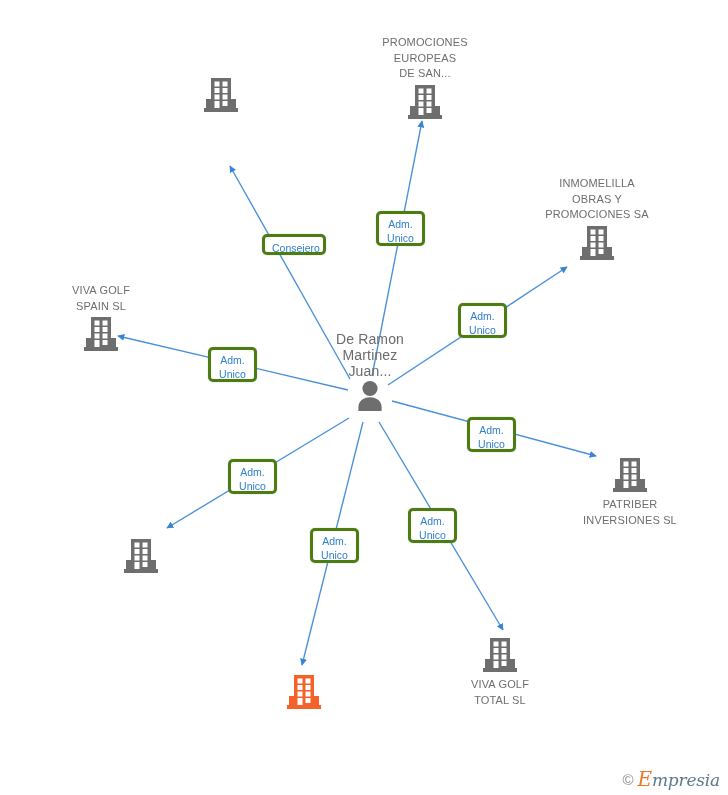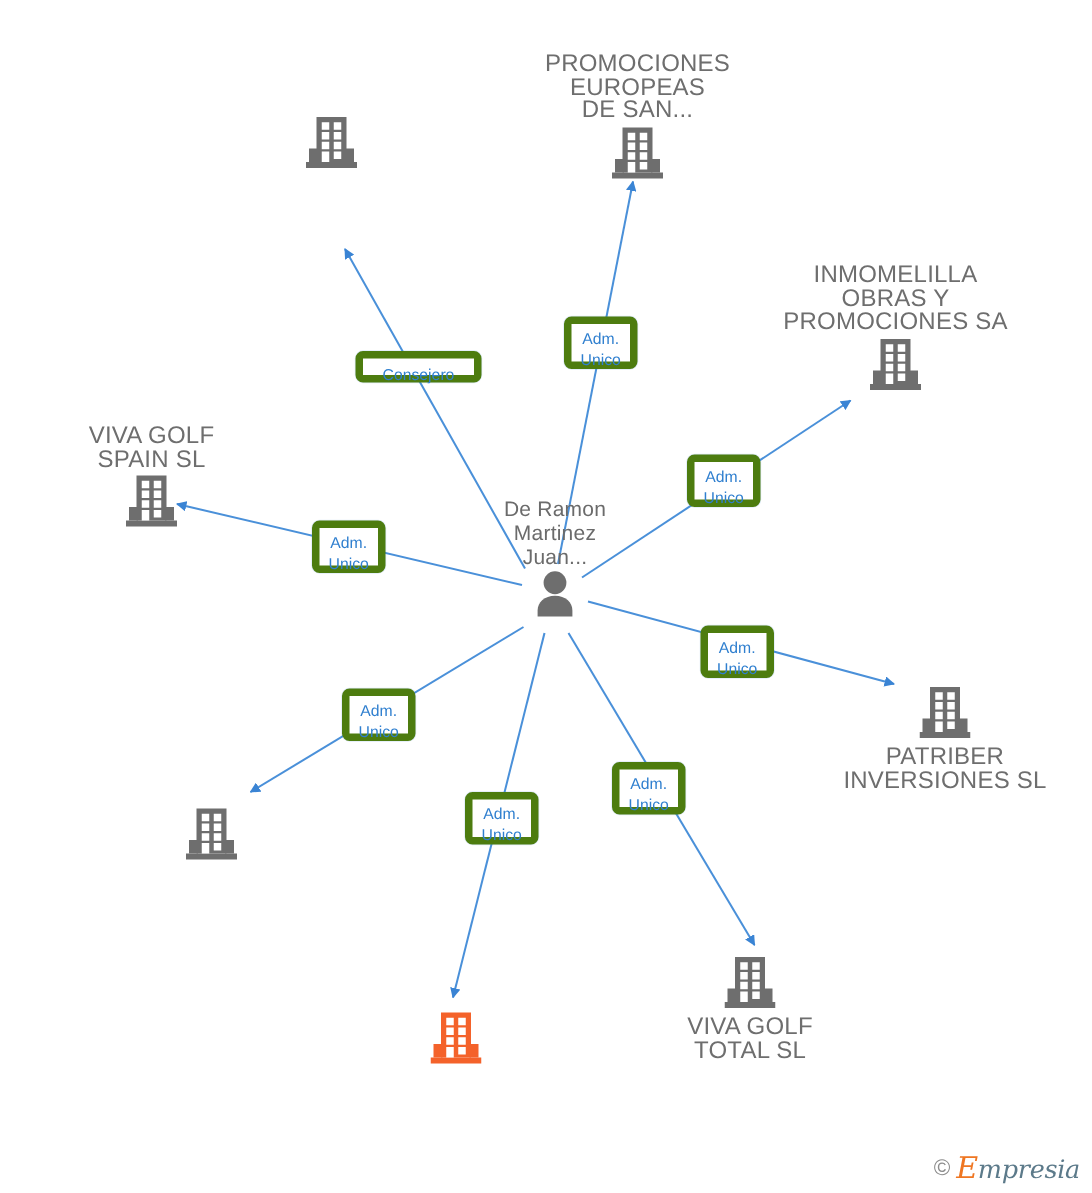--- a/index.html
+++ b/index.html
@@ -37,21 +37,21 @@
   
   .node {
     position: absolute;
     z-index: 3;
     width: 160px;
     margin-left: -80px;
     text-align: center;
     pointer-events: auto;
   }
   .node-label {
-    font-size: 16px;
+    font-size: 11px;
     line-height: 15.5px;
     color: #6e6e6e;
     letter-spacing: 0.15px;
     white-space: pre-line;
   }
   .node-label.highlight {
     color: #6e6e6e;
     font-weight: bold;
   }
   .node-glyph {
@@ -75,21 +75,21 @@
     font-size: 14px;
     line-height: 16px;
   }
 
   
   .role-label {
     position: absolute;
     z-index: 4;
     box-sizing: border-box;
     background: #ffffff;
-    border: 5px solid #4d7c0f;
+    border: 3px solid #4d7c0f;
     border-radius: 5px;
     color: #2f7fcf;
     font-size: 10.5px;
     line-height: 14px;
     text-align: center;
     padding: 3px 5px;
     white-space: pre-line;
     box-shadow: 0 0 0 0.5px rgba(74,144,217,0.18);
   }
   .role-label.single {
@@ -295,21 +295,21 @@
 Martinez
 Juan...</div>
         <span class="node-glyph"><svg width="34" height="34" viewBox="0 0 34 34">
             <circle cx="17" cy="9.5" r="7.6" fill="#6e6e6e"></circle>
             <path d="M17 18.2c-7 0-11.6 4.3-11.6 9.8V32h23.2v-4c0-5.5-4.6-9.8-11.6-9.8z" fill="#6e6e6e"></path>
           </svg></span>
       </div>
     </div>
 
   <div id="roles-layer">
-      <div class="role-label single" style="left: 237px; top: 234px; width: 84px; height: 21px;">Consejero</div>
+      <div class="role-label single" style="left: 262px; top: 234px; width: 64px; height: 21px;">Consejero</div>
       <div class="role-label" style="left: 376px; top: 211px; width: 49px; height: 35px;">Adm.
 Unico</div>
       <div class="role-label" style="left: 458px; top: 303px; width: 49px; height: 35px;">Adm.
 Unico</div>
       <div class="role-label" style="left: 208px; top: 347px; width: 49px; height: 35px;">Adm.
 Unico</div>
       <div class="role-label" style="left: 467px; top: 417px; width: 49px; height: 35px;">Adm.
 Unico</div>
       <div class="role-label" style="left: 228px; top: 459px; width: 49px; height: 35px;">Adm.
 Unico</div>

